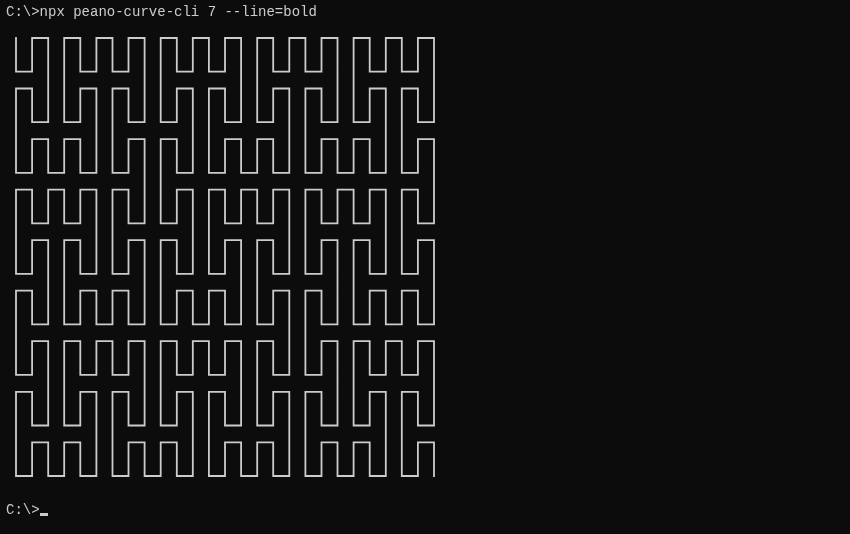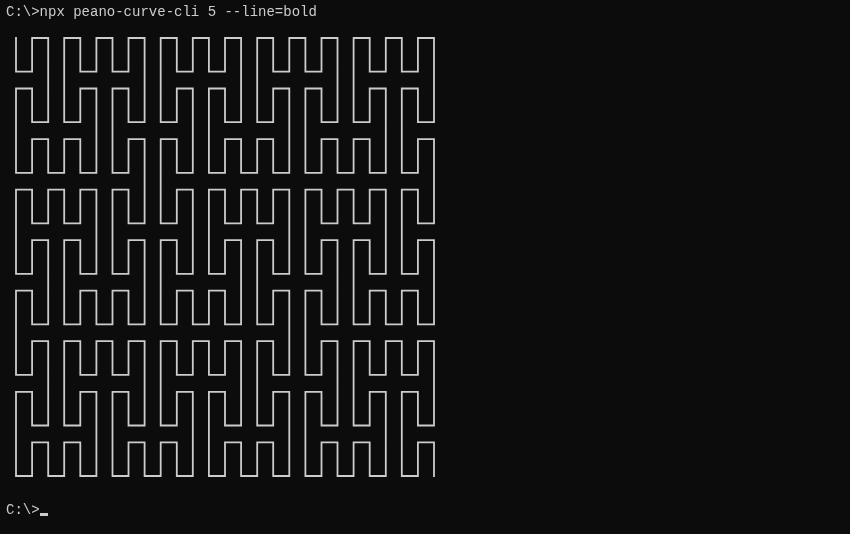--- a/index.html
+++ b/index.html
@@ -42,21 +42,21 @@
     top: 2px;
     animation: blink 1s step-end infinite;
   }
   @keyframes blink { 50% { opacity: 0; } }
 </style>
 </head>
 <body>
 
 <div class="line prompt-row">
   <span>C:\&gt;</span>
-  <span>npx peano-curve-cli 5 --line=bold</span>
+  <span>npx peano-curve-cli 7 --line=bold</span>
 </div>
 
 <div class="output">
   <svg id="curve-svg" width="430" height="450" viewBox="0 0 430 450" xmlns="http://www.w3.org/2000/svg">
     <path id="curve-path" fill="none" stroke="#cccccc" stroke-width="1.8" stroke-linecap="square" stroke-linejoin="miter" d="M424.0 444.0 L424.0 427.2 L424.0 410.3 L407.9 410.3 L407.9 427.2 L407.9 444.0 L391.8 444.0 L391.8 427.2 L391.8 410.3 L391.8 393.5 L391.8 376.6 L391.8 359.8 L407.9 359.8 L407.9 376.6 L407.9 393.5 L424.0 393.5 L424.0 376.6 L424.0 359.8 L424.0 342.9 L424.0 326.1 L424.0 309.2 L407.9 309.2 L407.9 326.1 L407.9 342.9 L391.8 342.9 L391.8 326.1 L391.8 309.2 L375.8 309.2 L375.8 326.1 L375.8 342.9 L359.7 342.9 L359.7 326.1 L359.7 309.2 L343.6 309.2 L343.6 326.1 L343.6 342.9 L343.6 359.8 L343.6 376.6 L343.6 393.5 L359.7 393.5 L359.7 376.6 L359.7 359.8 L375.8 359.8 L375.8 376.6 L375.8 393.5 L375.8 410.3 L375.8 427.2 L375.8 444.0 L359.7 444.0 L359.7 427.2 L359.7 410.3 L343.6 410.3 L343.6 427.2 L343.6 444.0 L327.5 444.0 L327.5 427.2 L327.5 410.3 L311.5 410.3 L311.5 427.2 L311.5 444.0 L295.4 444.0 L295.4 427.2 L295.4 410.3 L295.4 393.5 L295.4 376.6 L295.4 359.8 L311.5 359.8 L311.5 376.6 L311.5 393.5 L327.5 393.5 L327.5 376.6 L327.5 359.8 L327.5 342.9 L327.5 326.1 L327.5 309.2 L311.5 309.2 L311.5 326.1 L311.5 342.9 L295.4 342.9 L295.4 326.1 L295.4 309.2 L295.4 292.4 L295.4 275.5 L295.4 258.7 L311.5 258.7 L311.5 275.5 L311.5 292.4 L327.5 292.4 L327.5 275.5 L327.5 258.7 L327.5 241.8 L327.5 225.0 L327.5 208.2 L311.5 208.2 L311.5 225.0 L311.5 241.8 L295.4 241.8 L295.4 225.0 L295.4 208.2 L295.4 191.3 L295.4 174.5 L295.4 157.6 L311.5 157.6 L311.5 174.5 L311.5 191.3 L327.5 191.3 L327.5 174.5 L327.5 157.6 L343.6 157.6 L343.6 174.5 L343.6 191.3 L359.7 191.3 L359.7 174.5 L359.7 157.6 L375.8 157.6 L375.8 174.5 L375.8 191.3 L375.8 208.2 L375.8 225.0 L375.8 241.8 L359.7 241.8 L359.7 225.0 L359.7 208.2 L343.6 208.2 L343.6 225.0 L343.6 241.8 L343.6 258.7 L343.6 275.5 L343.6 292.4 L359.7 292.4 L359.7 275.5 L359.7 258.7 L375.8 258.7 L375.8 275.5 L375.8 292.4 L391.8 292.4 L391.8 275.5 L391.8 258.7 L407.9 258.7 L407.9 275.5 L407.9 292.4 L424.0 292.4 L424.0 275.5 L424.0 258.7 L424.0 241.8 L424.0 225.0 L424.0 208.2 L407.9 208.2 L407.9 225.0 L407.9 241.8 L391.8 241.8 L391.8 225.0 L391.8 208.2 L391.8 191.3 L391.8 174.5 L391.8 157.6 L407.9 157.6 L407.9 174.5 L407.9 191.3 L424.0 191.3 L424.0 174.5 L424.0 157.6 L424.0 140.8 L424.0 123.9 L424.0 107.1 L407.9 107.1 L407.9 123.9 L407.9 140.8 L391.8 140.8 L391.8 123.9 L391.8 107.1 L391.8 90.2 L391.8 73.4 L391.8 56.5 L407.9 56.5 L407.9 73.4 L407.9 90.2 L424.0 90.2 L424.0 73.4 L424.0 56.5 L424.0 39.7 L424.0 22.8 L424.0 6.0 L407.9 6.0 L407.9 22.8 L407.9 39.7 L391.8 39.7 L391.8 22.8 L391.8 6.0 L375.8 6.0 L375.8 22.8 L375.8 39.7 L359.7 39.7 L359.7 22.8 L359.7 6.0 L343.6 6.0 L343.6 22.8 L343.6 39.7 L343.6 56.5 L343.6 73.4 L343.6 90.2 L359.7 90.2 L359.7 73.4 L359.7 56.5 L375.8 56.5 L375.8 73.4 L375.8 90.2 L375.8 107.1 L375.8 123.9 L375.8 140.8 L359.7 140.8 L359.7 123.9 L359.7 107.1 L343.6 107.1 L343.6 123.9 L343.6 140.8 L327.5 140.8 L327.5 123.9 L327.5 107.1 L311.5 107.1 L311.5 123.9 L311.5 140.8 L295.4 140.8 L295.4 123.9 L295.4 107.1 L295.4 90.2 L295.4 73.4 L295.4 56.5 L311.5 56.5 L311.5 73.4 L311.5 90.2 L327.5 90.2 L327.5 73.4 L327.5 56.5 L327.5 39.7 L327.5 22.8 L327.5 6.0 L311.5 6.0 L311.5 22.8 L311.5 39.7 L295.4 39.7 L295.4 22.8 L295.4 6.0 L279.3 6.0 L279.3 22.8 L279.3 39.7 L263.2 39.7 L263.2 22.8 L263.2 6.0 L247.2 6.0 L247.2 22.8 L247.2 39.7 L247.2 56.5 L247.2 73.4 L247.2 90.2 L263.2 90.2 L263.2 73.4 L263.2 56.5 L279.3 56.5 L279.3 73.4 L279.3 90.2 L279.3 107.1 L279.3 123.9 L279.3 140.8 L263.2 140.8 L263.2 123.9 L263.2 107.1 L247.2 107.1 L247.2 123.9 L247.2 140.8 L231.1 140.8 L231.1 123.9 L231.1 107.1 L215.0 107.1 L215.0 123.9 L215.0 140.8 L198.9 140.8 L198.9 123.9 L198.9 107.1 L198.9 90.2 L198.9 73.4 L198.9 56.5 L215.0 56.5 L215.0 73.4 L215.0 90.2 L231.1 90.2 L231.1 73.4 L231.1 56.5 L231.1 39.7 L231.1 22.8 L231.1 6.0 L215.0 6.0 L215.0 22.8 L215.0 39.7 L198.9 39.7 L198.9 22.8 L198.9 6.0 L182.8 6.0 L182.8 22.8 L182.8 39.7 L166.8 39.7 L166.8 22.8 L166.8 6.0 L150.7 6.0 L150.7 22.8 L150.7 39.7 L150.7 56.5 L150.7 73.4 L150.7 90.2 L166.8 90.2 L166.8 73.4 L166.8 56.5 L182.8 56.5 L182.8 73.4 L182.8 90.2 L182.8 107.1 L182.8 123.9 L182.8 140.8 L166.8 140.8 L166.8 123.9 L166.8 107.1 L150.7 107.1 L150.7 123.9 L150.7 140.8 L150.7 157.6 L150.7 174.5 L150.7 191.3 L166.8 191.3 L166.8 174.5 L166.8 157.6 L182.8 157.6 L182.8 174.5 L182.8 191.3 L182.8 208.2 L182.8 225.0 L182.8 241.8 L166.8 241.8 L166.8 225.0 L166.8 208.2 L150.7 208.2 L150.7 225.0 L150.7 241.8 L150.7 258.7 L150.7 275.5 L150.7 292.4 L166.8 292.4 L166.8 275.5 L166.8 258.7 L182.8 258.7 L182.8 275.5 L182.8 292.4 L198.9 292.4 L198.9 275.5 L198.9 258.7 L215.0 258.7 L215.0 275.5 L215.0 292.4 L231.1 292.4 L231.1 275.5 L231.1 258.7 L231.1 241.8 L231.1 225.0 L231.1 208.2 L215.0 208.2 L215.0 225.0 L215.0 241.8 L198.9 241.8 L198.9 225.0 L198.9 208.2 L198.9 191.3 L198.9 174.5 L198.9 157.6 L215.0 157.6 L215.0 174.5 L215.0 191.3 L231.1 191.3 L231.1 174.5 L231.1 157.6 L247.2 157.6 L247.2 174.5 L247.2 191.3 L263.2 191.3 L263.2 174.5 L263.2 157.6 L279.3 157.6 L279.3 174.5 L279.3 191.3 L279.3 208.2 L279.3 225.0 L279.3 241.8 L263.2 241.8 L263.2 225.0 L263.2 208.2 L247.2 208.2 L247.2 225.0 L247.2 241.8 L247.2 258.7 L247.2 275.5 L247.2 292.4 L263.2 292.4 L263.2 275.5 L263.2 258.7 L279.3 258.7 L279.3 275.5 L279.3 292.4 L279.3 309.2 L279.3 326.1 L279.3 342.9 L263.2 342.9 L263.2 326.1 L263.2 309.2 L247.2 309.2 L247.2 326.1 L247.2 342.9 L247.2 359.8 L247.2 376.6 L247.2 393.5 L263.2 393.5 L263.2 376.6 L263.2 359.8 L279.3 359.8 L279.3 376.6 L279.3 393.5 L279.3 410.3 L279.3 427.2 L279.3 444.0 L263.2 444.0 L263.2 427.2 L263.2 410.3 L247.2 410.3 L247.2 427.2 L247.2 444.0 L231.1 444.0 L231.1 427.2 L231.1 410.3 L215.0 410.3 L215.0 427.2 L215.0 444.0 L198.9 444.0 L198.9 427.2 L198.9 410.3 L198.9 393.5 L198.9 376.6 L198.9 359.8 L215.0 359.8 L215.0 376.6 L215.0 393.5 L231.1 393.5 L231.1 376.6 L231.1 359.8 L231.1 342.9 L231.1 326.1 L231.1 309.2 L215.0 309.2 L215.0 326.1 L215.0 342.9 L198.9 342.9 L198.9 326.1 L198.9 309.2 L182.8 309.2 L182.8 326.1 L182.8 342.9 L166.8 342.9 L166.8 326.1 L166.8 309.2 L150.7 309.2 L150.7 326.1 L150.7 342.9 L150.7 359.8 L150.7 376.6 L150.7 393.5 L166.8 393.5 L166.8 376.6 L166.8 359.8 L182.8 359.8 L182.8 376.6 L182.8 393.5 L182.8 410.3 L182.8 427.2 L182.8 444.0 L166.8 444.0 L166.8 427.2 L166.8 410.3 L150.7 410.3 L150.7 427.2 L150.7 444.0 L134.6 444.0 L134.6 427.2 L134.6 410.3 L118.5 410.3 L118.5 427.2 L118.5 444.0 L102.5 444.0 L102.5 427.2 L102.5 410.3 L102.5 393.5 L102.5 376.6 L102.5 359.8 L118.5 359.8 L118.5 376.6 L118.5 393.5 L134.6 393.5 L134.6 376.6 L134.6 359.8 L134.6 342.9 L134.6 326.1 L134.6 309.2 L118.5 309.2 L118.5 326.1 L118.5 342.9 L102.5 342.9 L102.5 326.1 L102.5 309.2 L86.4 309.2 L86.4 326.1 L86.4 342.9 L70.3 342.9 L70.3 326.1 L70.3 309.2 L54.2 309.2 L54.2 326.1 L54.2 342.9 L54.2 359.8 L54.2 376.6 L54.2 393.5 L70.3 393.5 L70.3 376.6 L70.3 359.8 L86.4 359.8 L86.4 376.6 L86.4 393.5 L86.4 410.3 L86.4 427.2 L86.4 444.0 L70.3 444.0 L70.3 427.2 L70.3 410.3 L54.2 410.3 L54.2 427.2 L54.2 444.0 L38.2 444.0 L38.2 427.2 L38.2 410.3 L22.1 410.3 L22.1 427.2 L22.1 444.0 L6.0 444.0 L6.0 427.2 L6.0 410.3 L6.0 393.5 L6.0 376.6 L6.0 359.8 L22.1 359.8 L22.1 376.6 L22.1 393.5 L38.2 393.5 L38.2 376.6 L38.2 359.8 L38.2 342.9 L38.2 326.1 L38.2 309.2 L22.1 309.2 L22.1 326.1 L22.1 342.9 L6.0 342.9 L6.0 326.1 L6.0 309.2 L6.0 292.4 L6.0 275.5 L6.0 258.7 L22.1 258.7 L22.1 275.5 L22.1 292.4 L38.2 292.4 L38.2 275.5 L38.2 258.7 L38.2 241.8 L38.2 225.0 L38.2 208.2 L22.1 208.2 L22.1 225.0 L22.1 241.8 L6.0 241.8 L6.0 225.0 L6.0 208.2 L6.0 191.3 L6.0 174.5 L6.0 157.6 L22.1 157.6 L22.1 174.5 L22.1 191.3 L38.2 191.3 L38.2 174.5 L38.2 157.6 L54.2 157.6 L54.2 174.5 L54.2 191.3 L70.3 191.3 L70.3 174.5 L70.3 157.6 L86.4 157.6 L86.4 174.5 L86.4 191.3 L86.4 208.2 L86.4 225.0 L86.4 241.8 L70.3 241.8 L70.3 225.0 L70.3 208.2 L54.2 208.2 L54.2 225.0 L54.2 241.8 L54.2 258.7 L54.2 275.5 L54.2 292.4 L70.3 292.4 L70.3 275.5 L70.3 258.7 L86.4 258.7 L86.4 275.5 L86.4 292.4 L102.5 292.4 L102.5 275.5 L102.5 258.7 L118.5 258.7 L118.5 275.5 L118.5 292.4 L134.6 292.4 L134.6 275.5 L134.6 258.7 L134.6 241.8 L134.6 225.0 L134.6 208.2 L118.5 208.2 L118.5 225.0 L118.5 241.8 L102.5 241.8 L102.5 225.0 L102.5 208.2 L102.5 191.3 L102.5 174.5 L102.5 157.6 L118.5 157.6 L118.5 174.5 L118.5 191.3 L134.6 191.3 L134.6 174.5 L134.6 157.6 L134.6 140.8 L134.6 123.9 L134.6 107.1 L118.5 107.1 L118.5 123.9 L118.5 140.8 L102.5 140.8 L102.5 123.9 L102.5 107.1 L102.5 90.2 L102.5 73.4 L102.5 56.5 L118.5 56.5 L118.5 73.4 L118.5 90.2 L134.6 90.2 L134.6 73.4 L134.6 56.5 L134.6 39.7 L134.6 22.8 L134.6 6.0 L118.5 6.0 L118.5 22.8 L118.5 39.7 L102.5 39.7 L102.5 22.8 L102.5 6.0 L86.4 6.0 L86.4 22.8 L86.4 39.7 L70.3 39.7 L70.3 22.8 L70.3 6.0 L54.2 6.0 L54.2 22.8 L54.2 39.7 L54.2 56.5 L54.2 73.4 L54.2 90.2 L70.3 90.2 L70.3 73.4 L70.3 56.5 L86.4 56.5 L86.4 73.4 L86.4 90.2 L86.4 107.1 L86.4 123.9 L86.4 140.8 L70.3 140.8 L70.3 123.9 L70.3 107.1 L54.2 107.1 L54.2 123.9 L54.2 140.8 L38.2 140.8 L38.2 123.9 L38.2 107.1 L22.1 107.1 L22.1 123.9 L22.1 140.8 L6.0 140.8 L6.0 123.9 L6.0 107.1 L6.0 90.2 L6.0 73.4 L6.0 56.5 L22.1 56.5 L22.1 73.4 L22.1 90.2 L38.2 90.2 L38.2 73.4 L38.2 56.5 L38.2 39.7 L38.2 22.8 L38.2 6.0 L22.1 6.0 L22.1 22.8 L22.1 39.7 L6.0 39.7 L6.0 22.8 L6.0 6.0 "></path>
   </svg>
 </div>
 
 <div class="line">
   <span>C:\&gt;</span>

